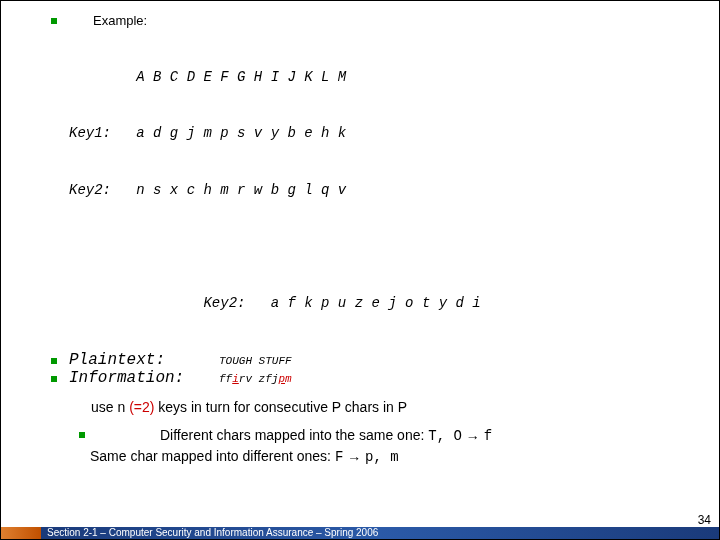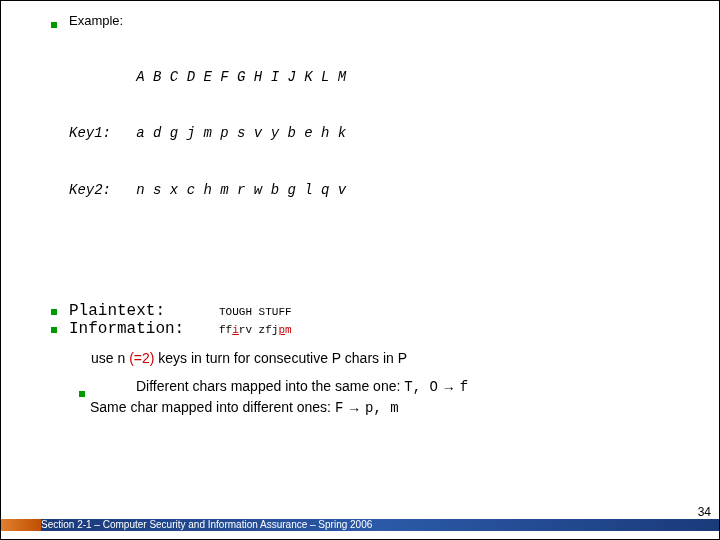--- a/index.html
+++ b/index.html
@@ -18,22 +18,23 @@
     width: 720px;
     height: 540px;
     border: 1px solid #000;
     box-sizing: border-box;
   }
   .content {
     padding: 12px 30px 0 50px;
   }
   .bullet {
     display: flex;
-    align-items: flex-end;
+    align-items: flex-start;
     margin-bottom: 2px;
+    gap: 24px;
   }
   .bullet .sq {
     width: 6px;
     height: 6px;
     background: #009900;
     flex-shrink: 0;
     margin-top: 5px;
     margin-right: 12px;
   }
   .bullet .sq.indent {
@@ -46,21 +47,22 @@
     line-height: 1.35;
   }
   .red { color: #cc0000; }
   .u { text-decoration: underline; }
   .example-block {
     margin-left: 18px;
     margin-top: 0;
     font-style: italic;
   }
   .pt-ct {
-    margin-top: 8px;
+    margin-top: 0;
+    font-style: italic;
   }
   .pt-ct .line {
     display: flex;
     align-items: baseline;
     margin-bottom: 0;
   }
   .pt-ct .label {
     font-family: "Courier New", monospace;
     font-size: 16px;
     width: 150px;
@@ -86,21 +88,21 @@
     background: #009900;
     margin-top: 5px;
     margin-right: 16px;
   }
   .notes .bullet .txt {
     font-size: 14px;
     margin-left: 39px;
   }
   .footer {
     position: absolute;
-    bottom: 8px;
+    bottom: 0;
     left: 0;
     right: 0;
     height: 28px;
   }
   .footer .orange-bar {
     position: absolute;
     bottom: 0;
     left: 0;
     width: 40px;
     height: 12px;
@@ -108,21 +110,21 @@
   }
   .footer .blue-bar {
     position: absolute;
     bottom: 0;
     left: 40px;
     right: 0;
     height: 12px;
     background: linear-gradient(to right,#1a3a7a 0%,#2b5aa8 50%,#1a3a7a 100%);
     color: #fff;
     font-size: 10px;
-    padding-left: 0;
+    padding-left: 6px;
     line-height: 12px;
   }
   .footer .pageno {
     position: absolute;
     bottom: 12px;
     right: 8px;
     font-size: 12px;
   }
 </style>
 </head>
@@ -134,20 +136,21 @@
     <div class="bullet">
       <div class="sq"></div>
       <div>Example:</div>
     </div>
 
     <div class="example-block mono">
       <div><span>        </span><span>A B C D E F G H I J K L M</span></div>
       <div><span>Key1:</span><span>   </span><span>a d g j m p s v y b e h k</span></div>
       <div><span>Key2:</span><span>   </span><span>n s x c h m r w b g l q v</span></div>
       <div><span>                        </span></div>
+      <div><span>                </span><span>Key2:</span><span>   </span><span>a f k p u z e j o t y d i</span></div>
     </div>
 
     <div class="pt-ct">
       <div class="line">
         <div class="sq" style="width:6px;height:6px;background:#009900;margin-top:7px;margin-right:12px"></div>
         <div class="label">Plaintext:</div>
         <div class="val">TOUGH STUFF</div>
       </div>
       <div class="line">
         <div class="sq" style="width:6px;height:6px;background:#009900;margin-top:7px;margin-right:12px"></div>

